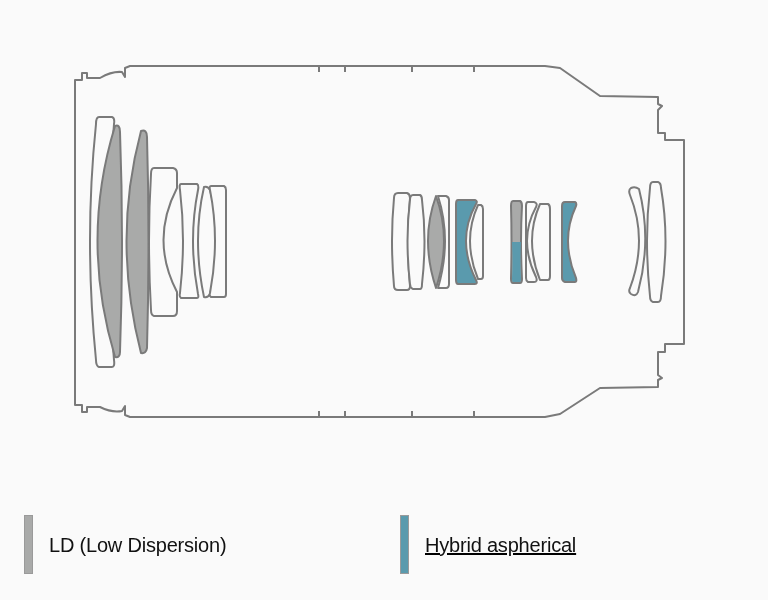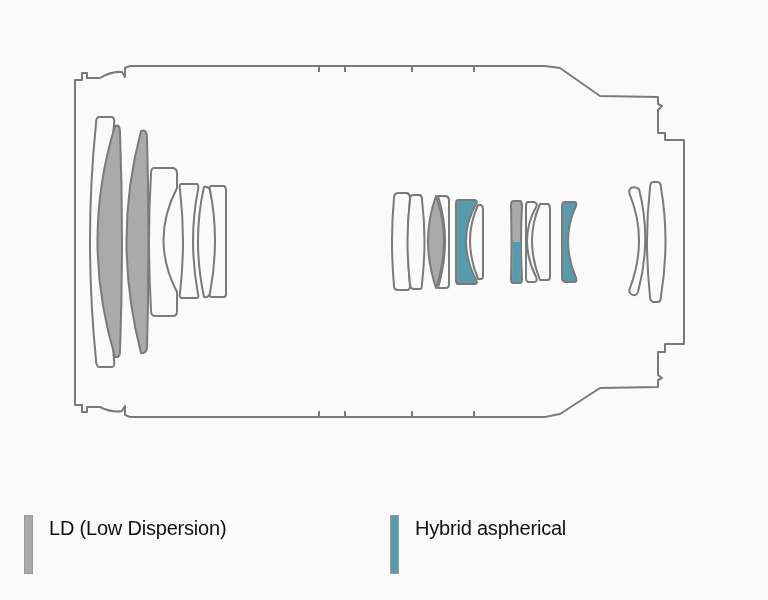--- a/index.html
+++ b/index.html
@@ -1,26 +1,26 @@
 <!DOCTYPE html>
 <html><head>
 <meta charset="utf-8">
 <style>
   html, body { margin: 0; padding: 0; }
   body {
     width: 768px; height: 600px; background: #fafafa; position: relative; overflow: hidden;
     font-family: "Liberation Sans", "DejaVu Sans", sans-serif;
   }
   svg.diagram { position: absolute; left: 0; top: 0; }
-  .legend-item { position: absolute; top: 515px; display: flex; align-items: flex-start; }
+  .legend-item { position: absolute; top: 515px; display: flex; align-items: center; }
   .legend-swatch { width: 9px; height: 59px; border: 1px solid #9a9a9a; box-sizing: border-box; margin-right: 16px; }
   .legend-text { font-size: 20px; line-height: 26px; color: #111; letter-spacing: -0.2px; }
   .legend-text div { white-space: nowrap; }
   #legend-ld { left: 24px; }
-  #legend-hybrid { left: 390px; }
+  #legend-hybrid { left: 400px; text-decoration: underline; }
 </style>
 </head>
 <body>
 
 <svg class="diagram" width="768" height="500" viewBox="0 0 768 500">
   <g fill="none" stroke="#7a7a7a" stroke-width="2" stroke-linejoin="round">
 
     <path d="M75,80 L82,80 L82,73 L87,73 L87,78 L100,78 Q112,71 122,72 L125,77 L125,68 L130,66 L545,66 L560,68 L600,96 L658,97 L658,104 L662,106 L658,110 L658,133 L665,133 L665,140 L684,140 L684,344 L665,344 L665,352 L658,352 L658,375 L662,378 L658,380 L658,387 L600,388 L560,414 L545,417 L130,417 L125,415 L125,406 L122,411 Q112,413 100,407 L87,407 L87,412 L82,412 L82,405 L75,405 Z"></path>
 
     <line x1="319" y1="66" x2="319" y2="72"></line>

